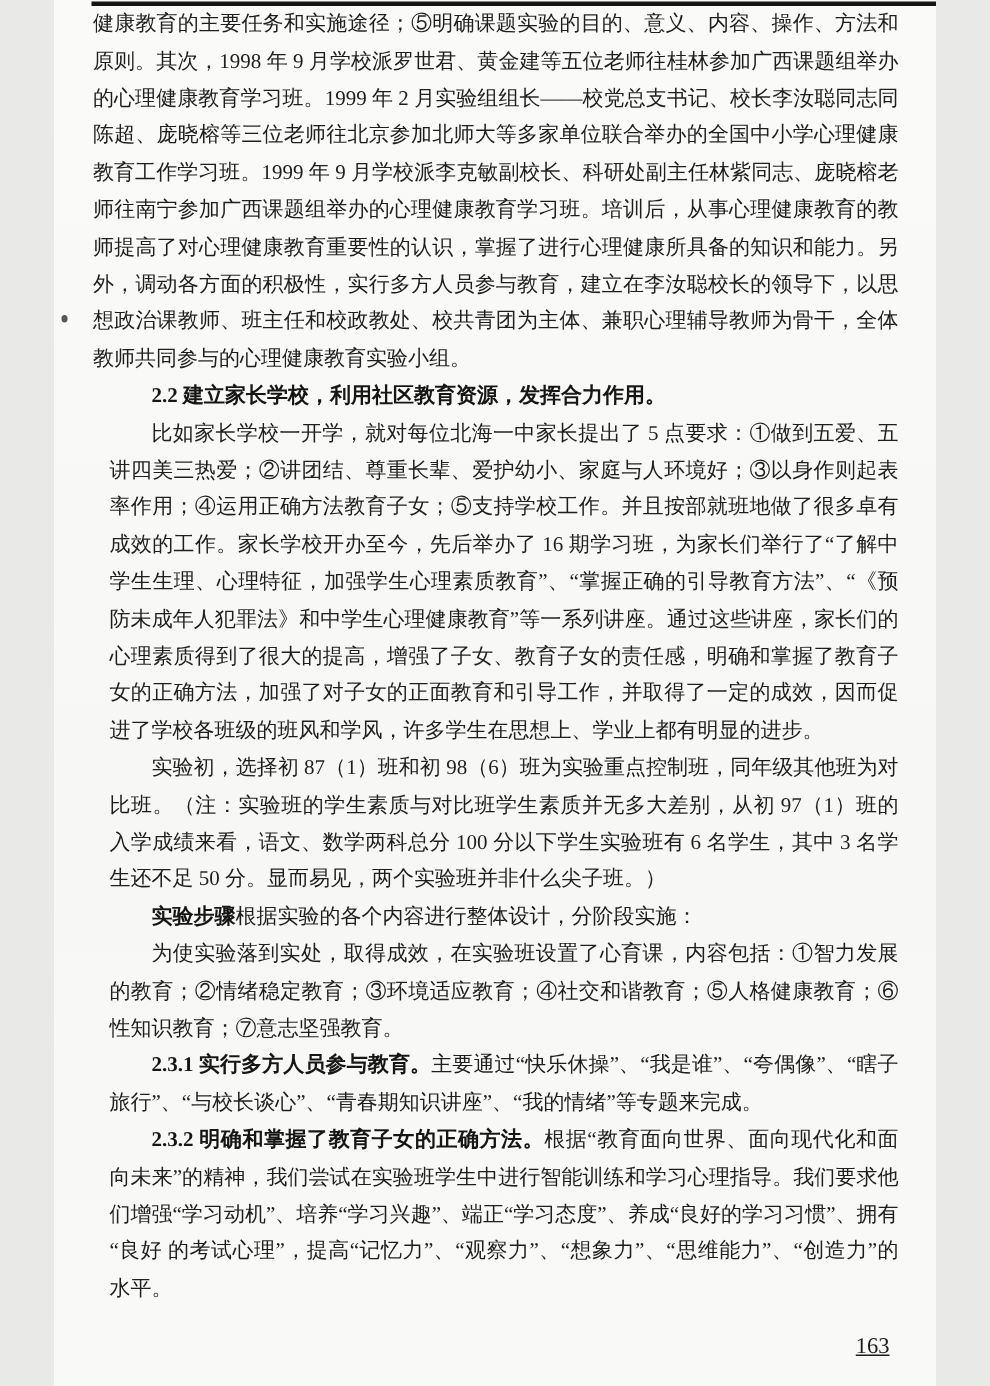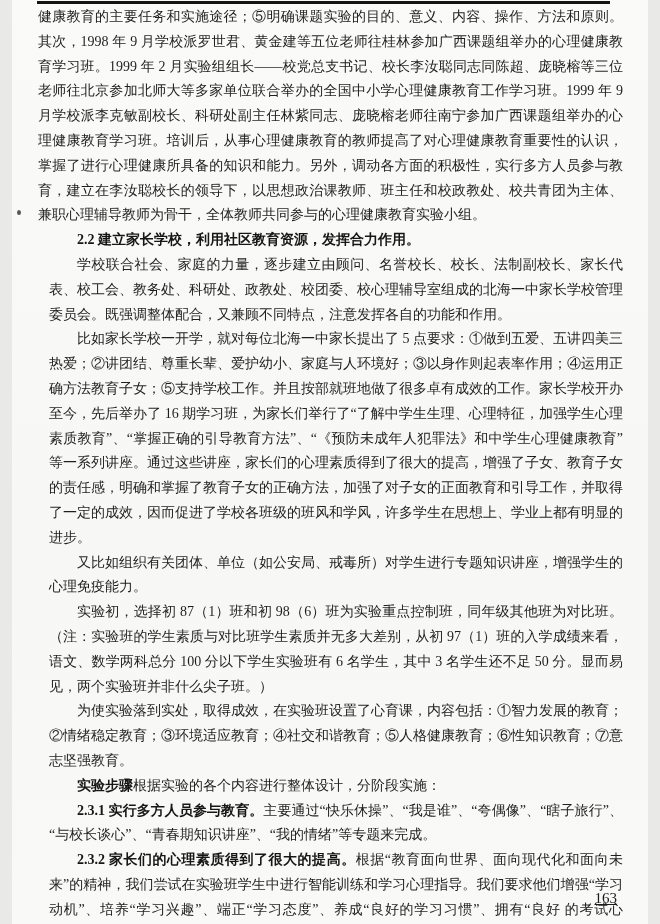--- a/index.html
+++ b/index.html
@@ -1,18 +1,18 @@
 <!DOCTYPE html>
 <html lang="zh"><head>
 <meta charset="utf-8">
 <style>
   html, body { margin: 0; padding: 0; background: #e9e9e7; }
   .page {
     position: relative;
-    width: 636px;
+    width: 588px;
     height: 924px;
     margin: 0 auto;
     background: linear-gradient(180deg, #fafaf8 0%, #f7f7f5 60%, #f9f9f7 100%);
     overflow: hidden;
     font-family: "Liberation Serif", "DejaVu Serif", serif;
   }
   .scan-topline {
     position: absolute;
     left: 25px;
     top: 1px;
@@ -62,34 +62,32 @@
 
   <div class="scan-topline"></div>
   <div class="scan-speck"></div>
 
   <div class="content">
 
     <p><b></b><span>健康教育的主要任务和实施途径；⑤明确课题实验的目的、意义、内容、操作、方法和原则。其次，1998 年 9 月学校派罗世君、黄金建等五位老师往桂林参加广西课题组举办的心理健康教育学习班。1999 年 2 月实验组组长——校党总支书记、校长李汝聪同志同陈超、庞晓榕等三位老师往北京参加北师大等多家单位联合举办的全国中小学心理健康教育工作学习班。1999 年 9 月学校派李克敏副校长、科研处副主任林紫同志、庞晓榕老师往南宁参加广西课题组举办的心理健康教育学习班。培训后，从事心理健康教育的教师提高了对心理健康教育重要性的认识，掌握了进行心理健康所具备的知识和能力。另外，调动各方面的积极性，实行多方人员参与教育，建立在李汝聪校长的领导下，以思想政治课教师、班主任和校政教处、校共青团为主体、兼职心理辅导教师为骨干，全体教师共同参与的心理健康教育实验小组。</span></p>
 
     <p class="indent"><b>2.2 建立家长学校，利用社区教育资源，发挥合力作用。</b><span></span></p>
 
-    <p class="indent"><b></b><span>学校联合社会、家庭的力量，逐步建立由顾问、名誉校长、校长、法制副校长、家长代表、校工会、教务处、科研处、政教处、校团委、校心理辅导室组成的北海一中家长学校管理委员会。既强调整体配合，又兼顾不同特点，注意发挥各自的功能和作用。</span></p>
 
     <p class="indent"><b></b><span>比如家长学校一开学，就对每位北海一中家长提出了 5 点要求：①做到五爱、五讲四美三热爱；②讲团结、尊重长辈、爱护幼小、家庭与人环境好；③以身作则起表率作用；④运用正确方法教育子女；⑤支持学校工作。并且按部就班地做了很多卓有成效的工作。家长学校开办至今，先后举办了 16 期学习班，为家长们举行了“了解中学生生理、心理特征，加强学生心理素质教育”、“掌握正确的引导教育方法”、“《预防未成年人犯罪法》和中学生心理健康教育”等一系列讲座。通过这些讲座，家长们的心理素质得到了很大的提高，增强了子女、教育子女的责任感，明确和掌握了教育子女的正确方法，加强了对子女的正面教育和引导工作，并取得了一定的成效，因而促进了学校各班级的班风和学风，许多学生在思想上、学业上都有明显的进步。</span></p>
 
-    <p class="indent"><b></b><span>又比如组织有关团体、单位（如公安局、戒毒所）对学生进行专题知识讲座，增强学生的心理免疫能力。</span></p>
 
 
     <p class="indent"><b></b><span>实验初，选择初 87（1）班和初 98（6）班为实验重点控制班，同年级其他班为对比班。（注：实验班的学生素质与对比班学生素质并无多大差别，从初 97（1）班的入学成绩来看，语文、数学两科总分 100 分以下学生实验班有 6 名学生，其中 3 名学生还不足 50 分。显而易见，两个实验班并非什么尖子班。）</span></p>
 
+    <p class="indent"><b>实验步骤</b><span>根据实验的各个内容进行整体设计，分阶段实施：</span></p>
+
     <p class="indent"><b></b><span>为使实验落到实处，取得成效，在实验班设置了心育课，内容包括：①智力发展的教育；②情绪稳定教育；③环境适应教育；④社交和谐教育；⑤人格健康教育；⑥性知识教育；⑦意志坚强教育。</span></p>
-
-    <p class="indent"><b>实验步骤</b><span>根据实验的各个内容进行整体设计，分阶段实施：</span></p>
 
     <p class="indent"><b>2.3.1 实行多方人员参与教育。</b><span>主要通过“快乐休操”、“我是谁”、“夸偶像”、“瞎子旅行”、“与校长谈心”、“青春期知识讲座”、“我的情绪”等专题来完成。</span></p>
 
-    <p class="indent"><b>2.3.2 家长们的心理素质得到了很大的提高。</b><span>根据“教育面向世界、面向现代化和面向未来”的精神，我们尝试在实验班学生中进行智能训练和学习心理指导。我们要求他们增强“学习动机”、培养“学习兴趣”、端正“学习态度”、养成“良好的学习习惯”、拥有“良好 的考试心理”，提高“记忆力”、“观察力”、“想象力”、“思维能力”、“创造力”的水平。</span></p>
+    <p class="indent"><b>2.3.2 明确和掌握了教育子女的正确方法。</b><span>根据“教育面向世界、面向现代化和面向未来”的精神，我们尝试在实验班学生中进行智能训练和学习心理指导。我们要求他们增强“学习动机”、培养“学习兴趣”、端正“学习态度”、养成“良好的学习习惯”、拥有“良好 的考试心理”，提高“记忆力”、“观察力”、“想象力”、“思维能力”、“创造力”的水平。</span></p>
 
   </div>
 
   <div class="page-num">163</div>
 
 </div>
 
 </body></html>

